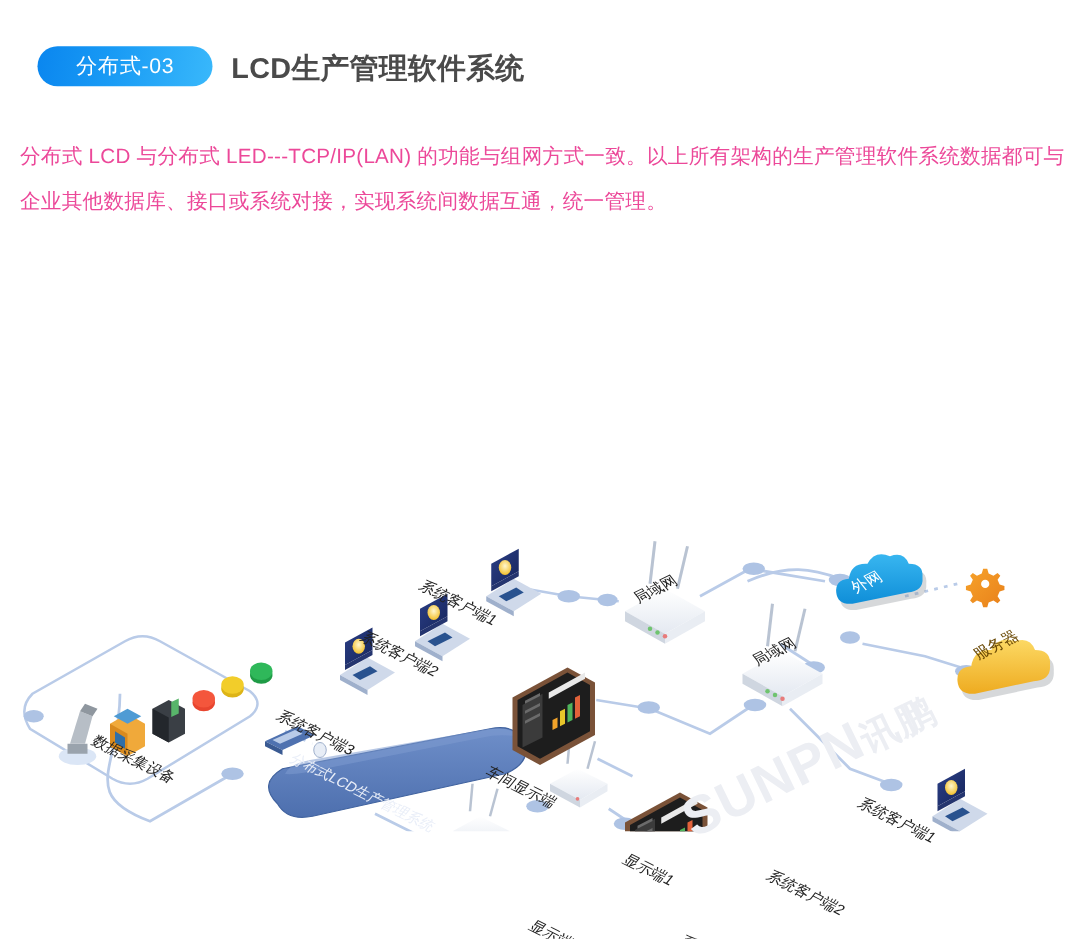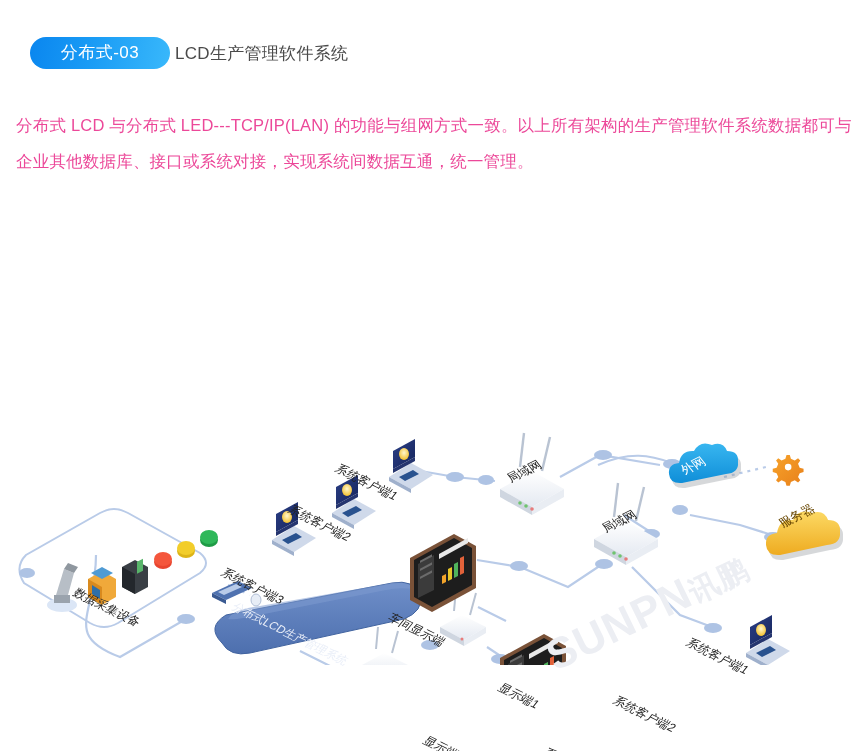--- a/index.html
+++ b/index.html
@@ -12,22 +12,22 @@
   
   #header{position:absolute;left:0;top:0;width:706px;height:88px;}
   #badge{
     position:absolute;left:30px;top:37px;width:140px;height:32px;
     border-radius:16px;
     background:linear-gradient(100deg,#0a86ef 0%,#1a9cf5 45%,#39b8fb 100%);
     color:#ffffff;font-size:17px;line-height:32px;text-align:center;
     letter-spacing:.5px;
   }
   #section-title{
-    position:absolute;left:175px;top:40px;
-    font-size:17px;color:#4a4a4a;line-height:28px;letter-spacing:.3px;
+    position:absolute;left:185px;top:40px;
+    font-size:23px;color:#4a4a4a;line-height:28px;letter-spacing:.3px;font-weight:bold;
   }
 
   
   #intro{
     position:absolute;left:16px;top:90px;width:838px;
     font-size:16.5px;line-height:36px;color:#ec4899;letter-spacing:.2px;
   }
 
   
   #diagram{position:absolute;left:0;top:215px;width:860px;height:450px;}

